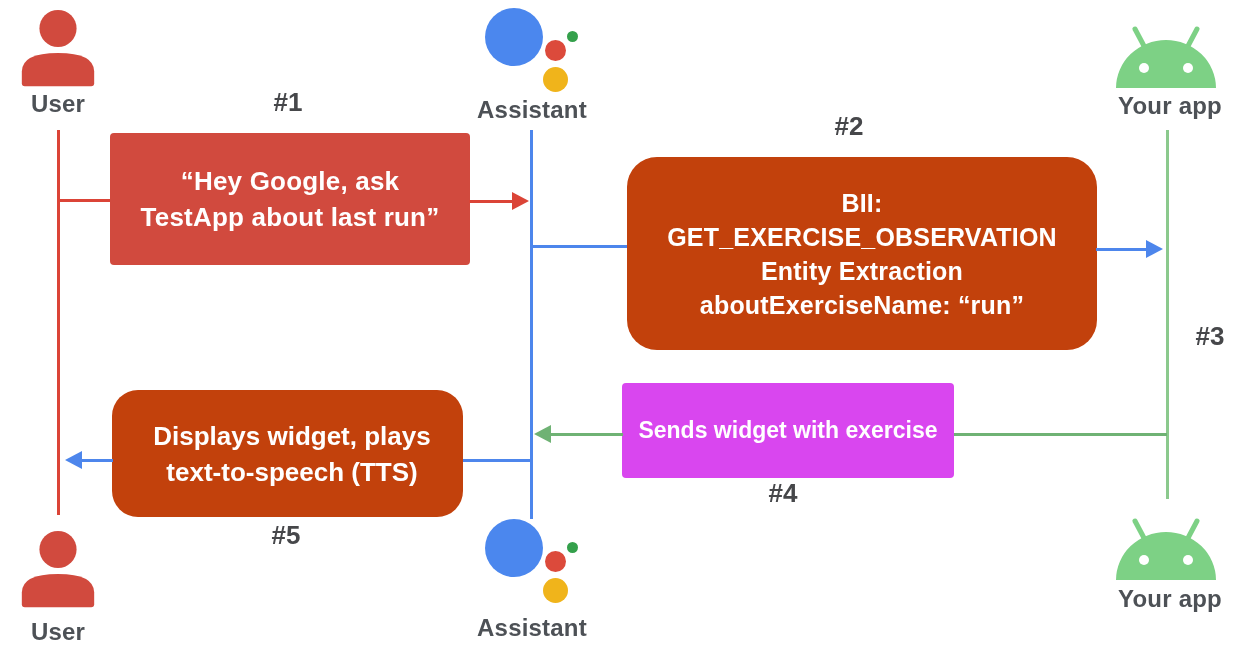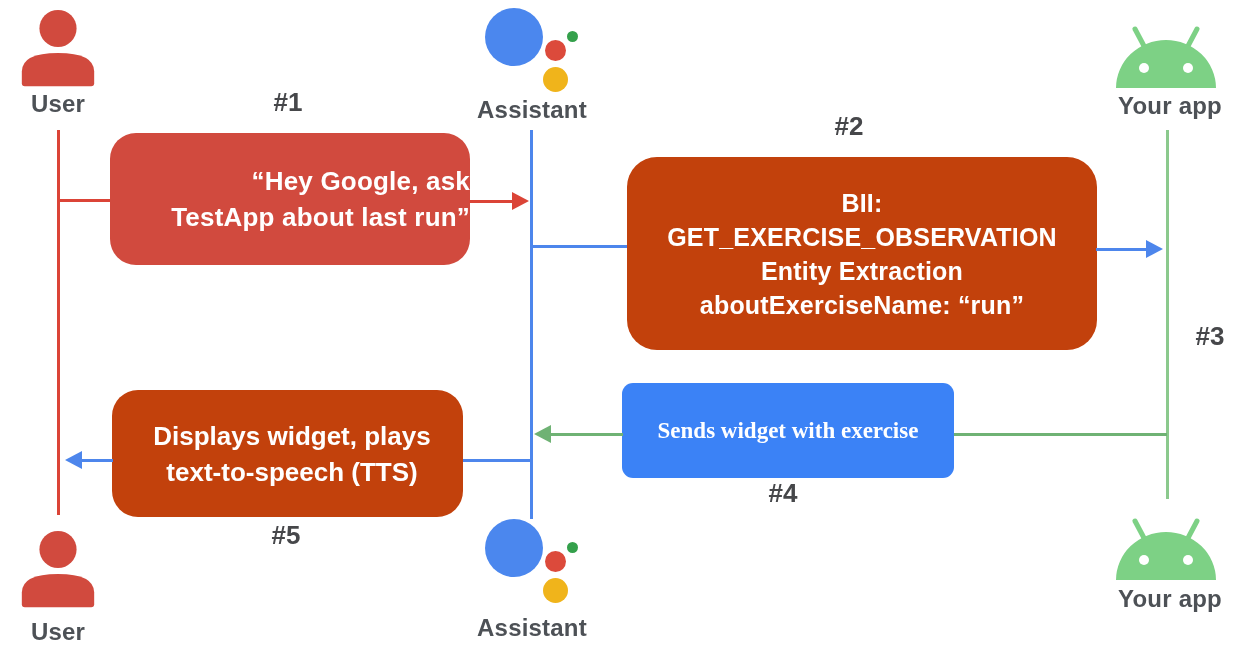--- a/index.html
+++ b/index.html
@@ -31,23 +31,23 @@
   .ah{position:absolute;width:0;height:0;border-top:9px solid transparent;border-bottom:9px solid transparent;}
   .ah-right-red{border-left:17px solid #db4437;}
   .ah-right-blue{border-left:17px solid #4d86ec;}
   .ah-left-green{border-right:17px solid #6fb274;}
   .ah-left-blue{border-right:17px solid #4d86ec;}
   
   .msg-box{
     position:absolute;display:flex;flex-direction:column;justify-content:center;
     text-align:center;color:#ffffff;font-weight:bold;
   }
-  .box-red{background:#d14a3e;border-radius:26px;text-align:right;}
+  .box-red{background:#d14a3e;border-radius:4px;}
   .box-blue{background:#c2410c;}
-  .box-green{background:#3b82f6;border-radius:11px;font-family:Liberation Serif, serif;}
+  .box-green{background:#d946ef;border-radius:4px;}
   #box1{font-size:26px;line-height:36px;letter-spacing:0.2px;}
   #box2{font-size:25px;line-height:34px;border-radius:30px;letter-spacing:0.2px;}
   #box4{font-size:23px;line-height:31px;}
   #box5{font-size:26px;line-height:36px;border-radius:26px;padding-left:9px;}
   
   .dot{position:absolute;border-radius:50%;}
   .dot-blue{background:#4b87ee;}
   .dot-red{background:#dc4a3b;}
   .dot-yellow{background:#f0b41b;}
   .dot-green{background:#34a04b;}

